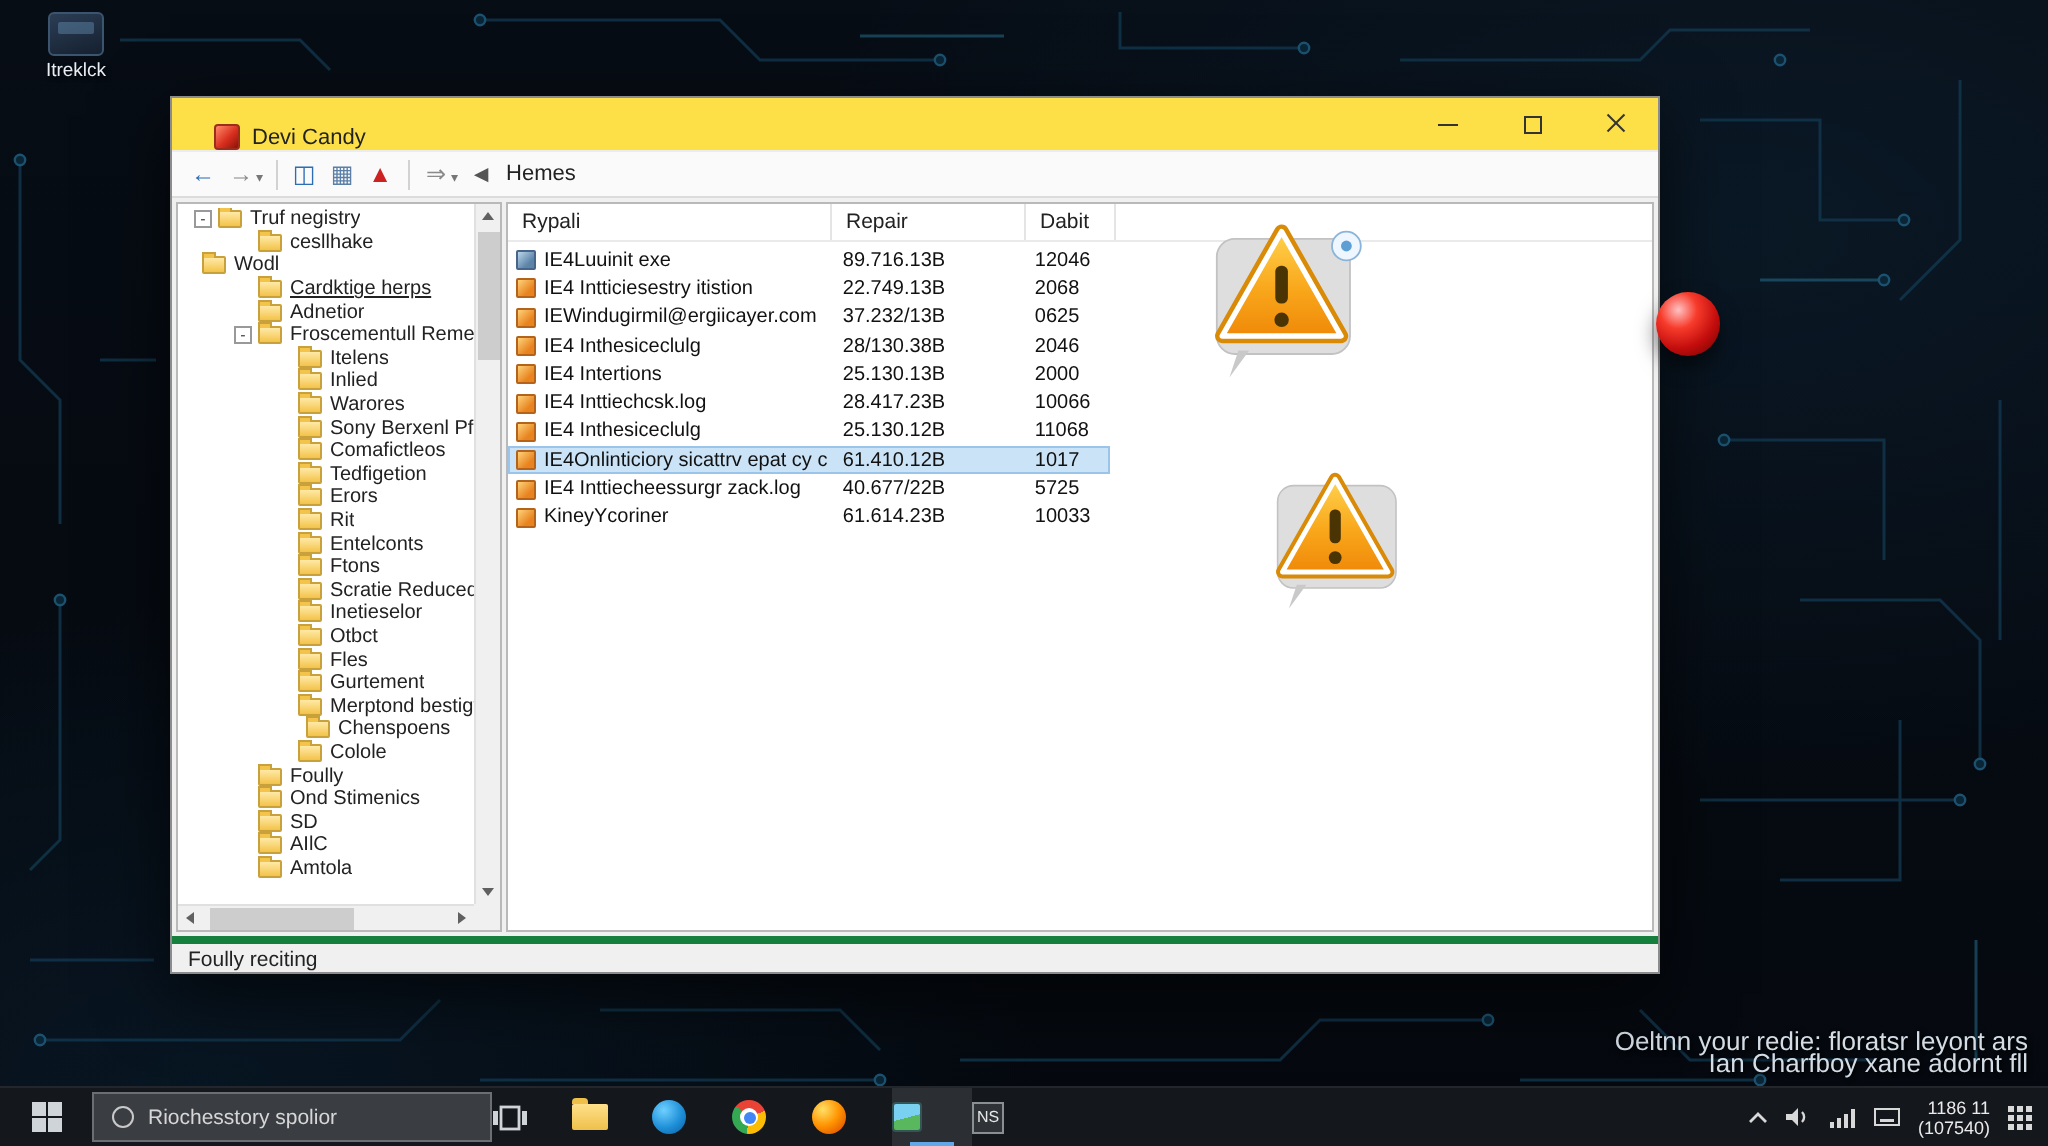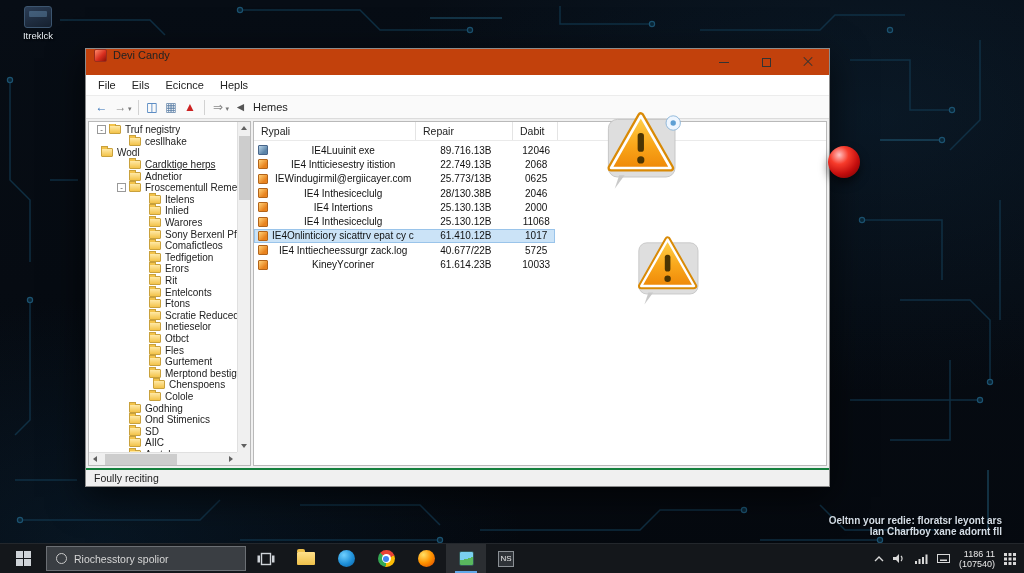--- a/index.html
+++ b/index.html
@@ -19,21 +19,21 @@
   .dicon-img { width:28px; height:22px; margin:0 auto 2px;
     background:linear-gradient(160deg,#2b3d55,#15202f); border:1px solid #3c556f; border-radius:3px; position:relative;}
   .dicon-img::after { content:""; position:absolute; left:4px; top:4px; right:4px; height:6px; background:rgba(120,170,210,.35); border-radius:1px;}
   .dicon-label { font-size:9.5px; color:#e8eef4; text-shadow:1px 1px 2px #000; }
 
   
   .app-window { position:absolute; left:85px; top:48px; width:745px; height:439px;
     background:#fff; border:1px solid #8c8c8c; box-shadow:0 10px 34px rgba(0,0,0,.65);
     display:flex; flex-direction:column; z-index:5; }
 
-  .titlebar { height:26px; background:#c2410c; display:flex; align-items:flex-start; padding-left:8px; flex:none; }
+  .titlebar { height:26px; background:#fde047; display:flex; align-items:flex-end; padding-left:21px; flex:none; }
   .app-icon { width:13px; height:13px; border-radius:2px; margin-right:6px; flex:none;
     background:linear-gradient(135deg,#ff8a6a,#d92f1f 55%,#8c1208); border:1px solid #9b2d1c; }
   .title-text { font-size:11px; color:#222; }
   .win-controls { margin-left:auto; height:100%; display:flex; }
   .wc-btn { width:42px; height:100%; display:flex; align-items:center; justify-content:center; }
   .g-min { width:10px; height:1px; background:#333; display:block; }
   .g-max { width:9px; height:9px; border:1px solid #333; display:block; }
   .g-close { width:10px; height:10px; position:relative; display:block; }
   .g-close::before,.g-close::after { content:""; position:absolute; left:-1px; top:4px; width:12px; height:1px; background:#333; }
   .g-close::before { transform:rotate(45deg); } .g-close::after { transform:rotate(-45deg); }
@@ -71,52 +71,52 @@
   .tri-up { border-left:3px solid transparent; border-right:3px solid transparent; border-bottom:4px solid #606060; left:3px; top:4px; }
   .tri-dn { border-left:3px solid transparent; border-right:3px solid transparent; border-top:4px solid #606060; left:3px; bottom:4px; }
   .tri-lf { border-top:3px solid transparent; border-bottom:3px solid transparent; border-right:4px solid #606060; left:4px; top:3px; }
   .tri-rt { border-top:3px solid transparent; border-bottom:3px solid transparent; border-left:4px solid #606060; right:4px; top:3px; }
 
   .list-panel { flex:1; background:#fff; border:1px solid #b9b9b9; display:flex; flex-direction:column; overflow:hidden; }
   .list-header { display:flex; height:19px; flex:none; font-size:10.5px; color:#222; border-bottom:1px solid #eaeaea; }
   .hcell { padding:3px 0 0 7px; border-right:1px solid #e4e4e4; }
   .hc0 { width:162px; } .hc1 { width:97px; } .hc2 { width:45px; }
   .hfill { flex:1; }
-  .list-rows { padding-top:2px;text-align:center; }
+  .list-rows { padding-top:2px; }
   .lrow { display:flex; align-items:center; height:14.3px; width:301px; font-size:10px; color:#111; }
   .lrow.selected { background:#cbe3f7; outline:1px solid #9ac4ea; outline-offset:-1px; }
   .licon { width:10px; height:10px; margin:0 4px 0 4px; flex:none; border-radius:1px;
     background:linear-gradient(135deg,#ffd27a,#e8831f 70%); border:1px solid #b3641a; }
   .licon.exe { background:linear-gradient(135deg,#bcd6ea,#5b84a8 70%); border:1px solid #47658a; }
   .cell { overflow:hidden; white-space:nowrap; }
   .c-name { width:144px; } .c-repair { width:97px; padding-left:7px; } .c-dabit { width:45px; padding-left:7px; }
 
-  .statusbar { height:18px; flex:none; background:#f0f0f0; border-top:2px solid #15803d;
+  .statusbar { height:18px; flex:none; background:#f0f0f0; border-top:4px solid #15803d;
     font-size:10.5px; color:#222; padding:2px 8px; }
 
   
   .warn { position:absolute; z-index:8; }
   .warn1 { left:594px; top:108px; width:90px; height:84px; }
   .warn2 { left:626px; top:232px; width:80px; height:76px; }
 
   .red-orb { position:absolute; left:828px; top:146px; width:32px; height:32px; border-radius:50%; z-index:9;
     background:radial-gradient(circle at 35% 28%, #ffc2c2 0%, #f73b2b 30%, #c30d0d 62%, #650000 100%);
     box-shadow:0 5px 10px rgba(0,0,0,.55); }
 
-  .desktop-note { position:absolute; right:22px; bottom:36px; text-align:right; font-size:10px; line-height:10.5px;
-    color:#d4dde6; text-shadow:1px 1px 2px #000; z-index:4;font-weight:bold; }
+  .desktop-note { position:absolute; right:10px; bottom:36px; text-align:right; font-size:13px; line-height:10.5px;
+    color:#d4dde6; text-shadow:1px 1px 2px #000; z-index:4; }
 
   
   .taskbar { position:absolute; left:0; right:0; bottom:0; height:30px; background:#14171b;
     display:flex; align-items:stretch; z-index:20; border-top:1px solid #23272c; }
   .start { width:46px; display:flex; align-items:center; justify-content:center; }
   .searchbox { width:200px; margin:2px 0; background:#3a3e43; border:1px solid #6b6f74;
     display:flex; align-items:center; gap:7px; padding:0 9px; color:#d6d6d6; font-size:10.5px; white-space:nowrap; overflow:hidden; }
   .search-ring { width:11px; height:11px; border:1.5px solid #c9c9c9; border-radius:50%; flex:none; }
-  .tb-app { width:40px; display:flex; align-items:center; justify-content:center; position:relative; }
+  .tb-app { width:40px; display:flex; align-items:center; position:relative; }
   .tb-app.active { background:rgba(255,255,255,.10); }
   .underline { position:absolute; left:9px; right:9px; bottom:0; height:2px; background:#61a8e8; }
 
   .tb-folder { width:18px; height:13px; background:linear-gradient(#ffe08a,#eec04a); border-radius:1px; position:relative; }
   .tb-folder::before { content:""; position:absolute; top:-3px; left:0; width:8px; height:3px; background:#eec04a; border-radius:2px 2px 0 0; }
   .ic-edge { width:17px; height:17px; border-radius:50%; background:radial-gradient(circle at 35% 30%, #6fd0ff, #1e8fd8 55%, #0b5e9e); }
   .ic-chrome { width:17px; height:17px; border-radius:50%; position:relative;
     background:conic-gradient(from -50deg, #ea4335 0 33%, #fbbc05 0 66%, #34a853 0 100%); }
   .ic-chrome::before { content:""; position:absolute; inset:4px; background:#fff; border-radius:50%; }
   .ic-chrome::after { content:""; position:absolute; inset:5.5px; background:#4285f4; border-radius:50%; }
@@ -200,26 +200,20 @@
           </div>
         <div class="wc-btn">
             <i class="g-max"></i>
           </div>
         <div class="wc-btn">
             <i class="g-close"></i>
           </div>
       </div>
     </div>
 
-    <div class="menubar">
-        <span class="menu-item">File</span>
-        <span class="menu-item">Eils</span>
-        <span class="menu-item">Ecicnce</span>
-        <span class="menu-item">Hepls</span>
-      </div>
     <div class="toolbar">
         <span class="tb-btn" style="color: rgb(46, 109, 180);">←</span>
         <span class="tb-btn" style="color: rgb(138, 138, 138);">→</span>
         <span class="tb-caret">▾</span>
         <span class="tb-sep"></span>
         <span class="tb-btn" style="color: rgb(46, 109, 180);">◫</span>
         <span class="tb-btn" style="color: rgb(91, 127, 166);">▦</span>
         <span class="tb-btn" style="color: rgb(204, 34, 34);">▲</span>
         <span class="tb-sep"></span>
         <span class="tb-btn" style="color: rgb(138, 138, 138);">⇒</span>
@@ -347,21 +341,21 @@
               <span class="tree-label">Chenspoens</span>
             </div>
             <div class="tree-item" style="padding-left: 48px;">
               <span class="exp-sp"></span>
               <span class="folder"></span>
               <span class="tree-label">Colole</span>
             </div>
             <div class="tree-item" style="padding-left: 28px;">
               <span class="exp-sp"></span>
               <span class="folder"></span>
-              <span class="tree-label">Godhing</span>
+              <span class="tree-label">Foully</span>
             </div>
             <div class="tree-item" style="padding-left: 28px;">
               <span class="exp-sp"></span>
               <span class="folder"></span>
               <span class="tree-label">Ond Stimenics</span>
             </div>
             <div class="tree-item" style="padding-left: 28px;">
               <span class="exp-sp"></span>
               <span class="folder"></span>
               <span class="tree-label">SD</span>
@@ -406,34 +400,40 @@
             </div>
             <div class="lrow">
               <span class="licon"></span>
               <span class="cell c-name">IE4 Intticiesestry itistion</span>
               <span class="cell c-repair">22.749.13B</span>
               <span class="cell c-dabit">2068</span>
             </div>
             <div class="lrow">
               <span class="licon"></span>
               <span class="cell c-name">IEWindugirmil@ergiicayer.com</span>
-              <span class="cell c-repair">25.773/13B</span>
+              <span class="cell c-repair">37.232/13B</span>
               <span class="cell c-dabit">0625</span>
             </div>
             <div class="lrow">
               <span class="licon"></span>
               <span class="cell c-name">IE4 Inthesiceclulg</span>
               <span class="cell c-repair">28/130.38B</span>
               <span class="cell c-dabit">2046</span>
             </div>
             <div class="lrow">
               <span class="licon"></span>
               <span class="cell c-name">IE4 Intertions</span>
               <span class="cell c-repair">25.130.13B</span>
               <span class="cell c-dabit">2000</span>
+            </div>
+            <div class="lrow">
+              <span class="licon"></span>
+              <span class="cell c-name">IE4 Inttiechcsk.log</span>
+              <span class="cell c-repair">28.417.23B</span>
+              <span class="cell c-dabit">10066</span>
             </div>
             <div class="lrow">
               <span class="licon"></span>
               <span class="cell c-name">IE4 Inthesiceclulg</span>
               <span class="cell c-repair">25.130.12B</span>
               <span class="cell c-dabit">11068</span>
             </div>
             <div class="lrow selected">
               <span class="licon"></span>
               <span class="cell c-name">IE4Onlinticiory sicattrv epat cy crales.</span>

